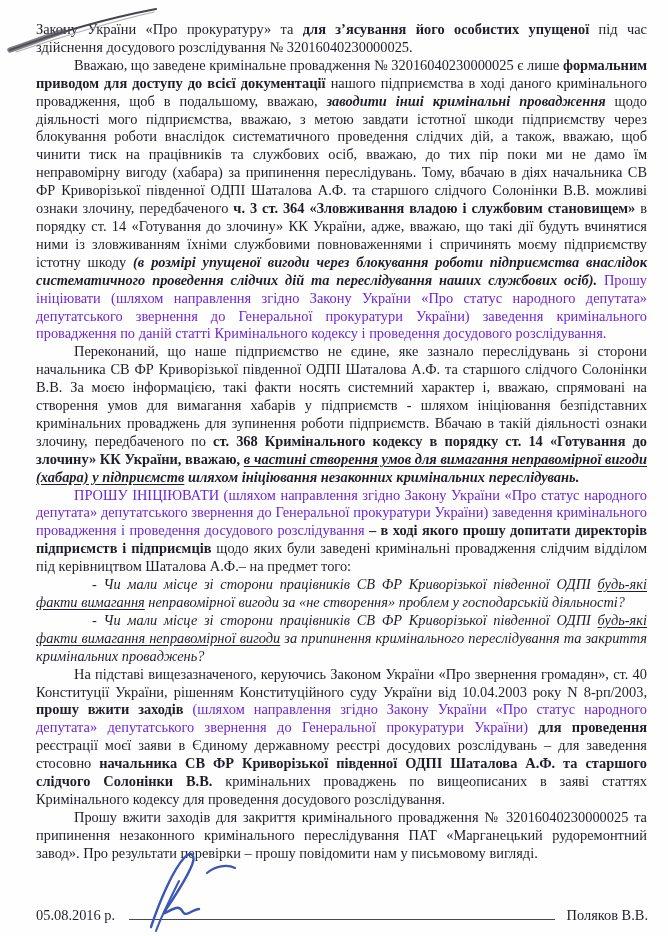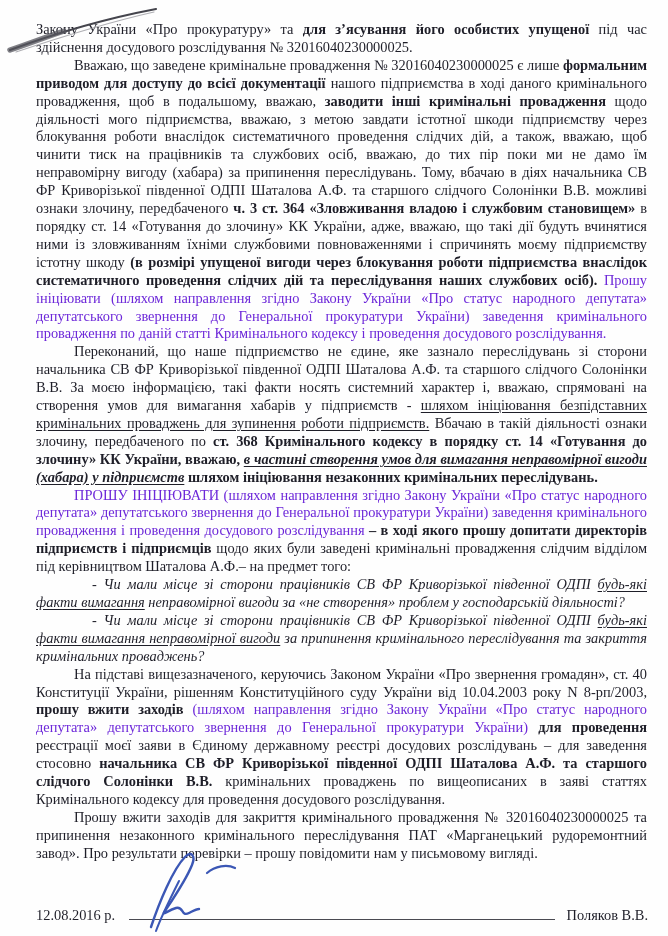--- a/index.html
+++ b/index.html
@@ -15,23 +15,23 @@
   }
   .doc p.para{
     margin:0;text-align:justify;text-indent:38px;
     font-size:14.4px;line-height:17.9px;
   }
   .doc p.para.cont{text-indent:0;}
   .doc p.para.question{text-indent:56px;}
   
   .s-n{}
   .s-b{font-weight:bold;}
-  .s-bi{font-weight:bold;}
+  .s-bi{font-weight:bold;font-style:italic;}
   .s-biu{font-weight:bold;font-style:italic;text-decoration:underline;text-underline-offset:2px;}
-  .s-u{text-decoration:underline;text-underline-offset:2px;}
+  .s-u{text-underline-offset:2px;}
   .s-i{font-style:italic;}
   .s-iu{font-style:italic;text-decoration:underline;text-underline-offset:2px;}
   .s-g{color:#6d28d9;}
   
   .pen-mark{position:absolute;left:6px;top:4px;width:156px;height:52px;pointer-events:none;}
   
   .footer{
     position:absolute;left:36px;right:20px;bottom:12px;
     display:flex;align-items:baseline;
     font-size:14.4px;line-height:18px;white-space:nowrap;
@@ -64,21 +64,21 @@
       <p class="para"><span class="s-n">Вважаю, що заведене кримінальне провадження № 32016040230000025 є лише </span><span class="s-b">формальним приводом для доступу до всієї документації</span><span class="s-n"> нашого підприємства в ході даного кримінального провадження, щоб в подальшому, вважаю, </span><span class="s-bi">заводити інші кримінальні провадження</span><span class="s-n"> щодо діяльності мого підприємства, вважаю, з метою завдати істотної шкоди підприємству через блокування роботи внаслідок систематичного проведення слідчих дій, а також, вважаю, щоб чинити тиск на працівників та службових осіб, вважаю, до тих пір поки ми не дамо їм неправомірну вигоду (хабара) за припинення переслідувань. Тому, вбачаю в діях начальника СВ ФР Криворізької південної ОДПІ  Шаталова А.Ф. та старшого слідчого Солонінки В.В. можливі ознаки злочину, передбаченого </span><span class="s-b">ч. 3 ст. 364 «Зловживання владою і службовим становищем»</span><span class="s-n"> в порядку ст. 14 «Готування до злочину» КК України, адже, вважаю, що такі дії будуть вчинятися ними із зловживанням їхніми службовими повноваженнями і спричинять моєму підприємству істотну шкоду </span><span class="s-bi">(в розмірі упущеної вигоди через блокування роботи підприємства внаслідок систематичного проведення слідчих дій та переслідування наших службових осіб).</span><span class="s-g"> Прошу ініціювати (шляхом направлення згідно Закону України «Про статус народного депутата» депутатського звернення до Генеральної прокуратури України) заведення кримінального провадження по даній статті Кримінального кодексу і проведення досудового розслідування.</span></p>
       <p class="para"><span class="s-n">Переконаний, що наше підприємство не єдине, яке зазнало переслідувань зі сторони начальника СВ ФР Криворізької південної ОДПІ Шаталова А.Ф. та старшого слідчого Солонінки В.В. За моєю інформацією, такі факти носять системний характер і, вважаю, спрямовані на створення умов для вимагання хабарів у підприємств - </span><span class="s-u">шляхом ініціювання безпідставних кримінальних проваджень для зупинення роботи підприємств.</span><span class="s-n"> Вбачаю в такій діяльності ознаки злочину, передбаченого по </span><span class="s-b">ст. 368 Кримінального кодексу в порядку ст. 14 «Готування до злочину» КК України, вважаю, </span><span class="s-biu">в частині створення умов для вимагання неправомірної вигоди (хабара) у підприємств</span><span class="s-bi"> шляхом ініціювання незаконних кримінальних переслідувань.</span></p>
       <p class="para"><span class="s-g">ПРОШУ ІНІЦІЮВАТИ (шляхом направлення згідно Закону України «Про статус народного депутата» депутатського звернення до Генеральної прокуратури України) заведення кримінального провадження і проведення досудового розслідування </span><span class="s-b">– в ході якого прошу допитати директорів підприємств і підприємців</span><span class="s-n"> щодо яких були заведені кримінальні провадження слідчим відділом під керівництвом Шаталова А.Ф.– на предмет того:</span></p>
       <p class="para question"><span class="s-i">- Чи мали місце зі сторони працівників СВ ФР Криворізької південної ОДПІ </span><span class="s-iu">будь-які факти вимагання</span><span class="s-i"> неправомірної вигоди за «не створення» проблем у господарській діяльності?</span></p>
       <p class="para question"><span class="s-i">- Чи мали місце зі сторони працівників СВ ФР Криворізької південної ОДПІ </span><span class="s-iu">будь-які факти вимагання неправомірної вигоди</span><span class="s-i"> за припинення кримінального переслідування та закриття кримінальних проваджень?</span></p>
       <p class="para"><span class="s-n">На підставі вищезазначеного, керуючись Законом України «Про звернення громадян», ст. 40 Конституції України, рішенням Конституційного суду України від 10.04.2003 року N 8-рп/2003, </span><span class="s-b">прошу вжити заходів</span><span class="s-g"> (шляхом направлення згідно Закону України «Про статус народного депутата» депутатського звернення до Генеральної прокуратури України) </span><span class="s-b">для проведення</span><span class="s-n"> реєстрації моєї заяви в Єдиному державному реєстрі досудових розслідувань – для заведення стосовно </span><span class="s-b">начальника СВ ФР Криворізької південної ОДПІ Шаталова А.Ф. та старшого слідчого Солонінки В.В.</span><span class="s-n"> кримінальних проваджень по вищеописаних в заяві статтях Кримінального кодексу для проведення досудового розслідування.</span></p>
       <p class="para"><span class="s-n">Прошу вжити заходів для закриття кримінального провадження № 32016040230000025 та припинення незаконного кримінального переслідування ПАТ «Марганецький рудоремонтний завод». Про результати перевірки – прошу повідомити нам у письмовому вигляді.</span></p>
     </div>
 
   <div class="footer">
-    <span class="f-date">12.08.2016 р.</span>
+    <span class="f-date">05.08.2016 р.</span>
     <span class="f-sig">
       <svg viewBox="0 0 104 86" aria-hidden="true">
         <path d="M16 80 C 24 56, 38 22, 50 10 C 56 4, 61 8, 57 18 C 51 33, 38 52, 30 64 C 26 70, 33 63, 41 61 C 49 59, 46 70, 54 66 C 58 64, 61 62, 64 62" fill="none" stroke="#3b57b5" stroke-width="2.4" stroke-linecap="round"></path>
         <path d="M44 34 C 36 50, 26 70, 21 84" fill="none" stroke="#3b57b5" stroke-width="2" stroke-linecap="round"></path>
         <path d="M72 26 C 80 19, 92 17, 100 21" fill="none" stroke="#3b57b5" stroke-width="2.2" stroke-linecap="round"></path>
       </svg>
     </span>
     <span class="f-name">Поляков В.В.</span>
   </div>
 

